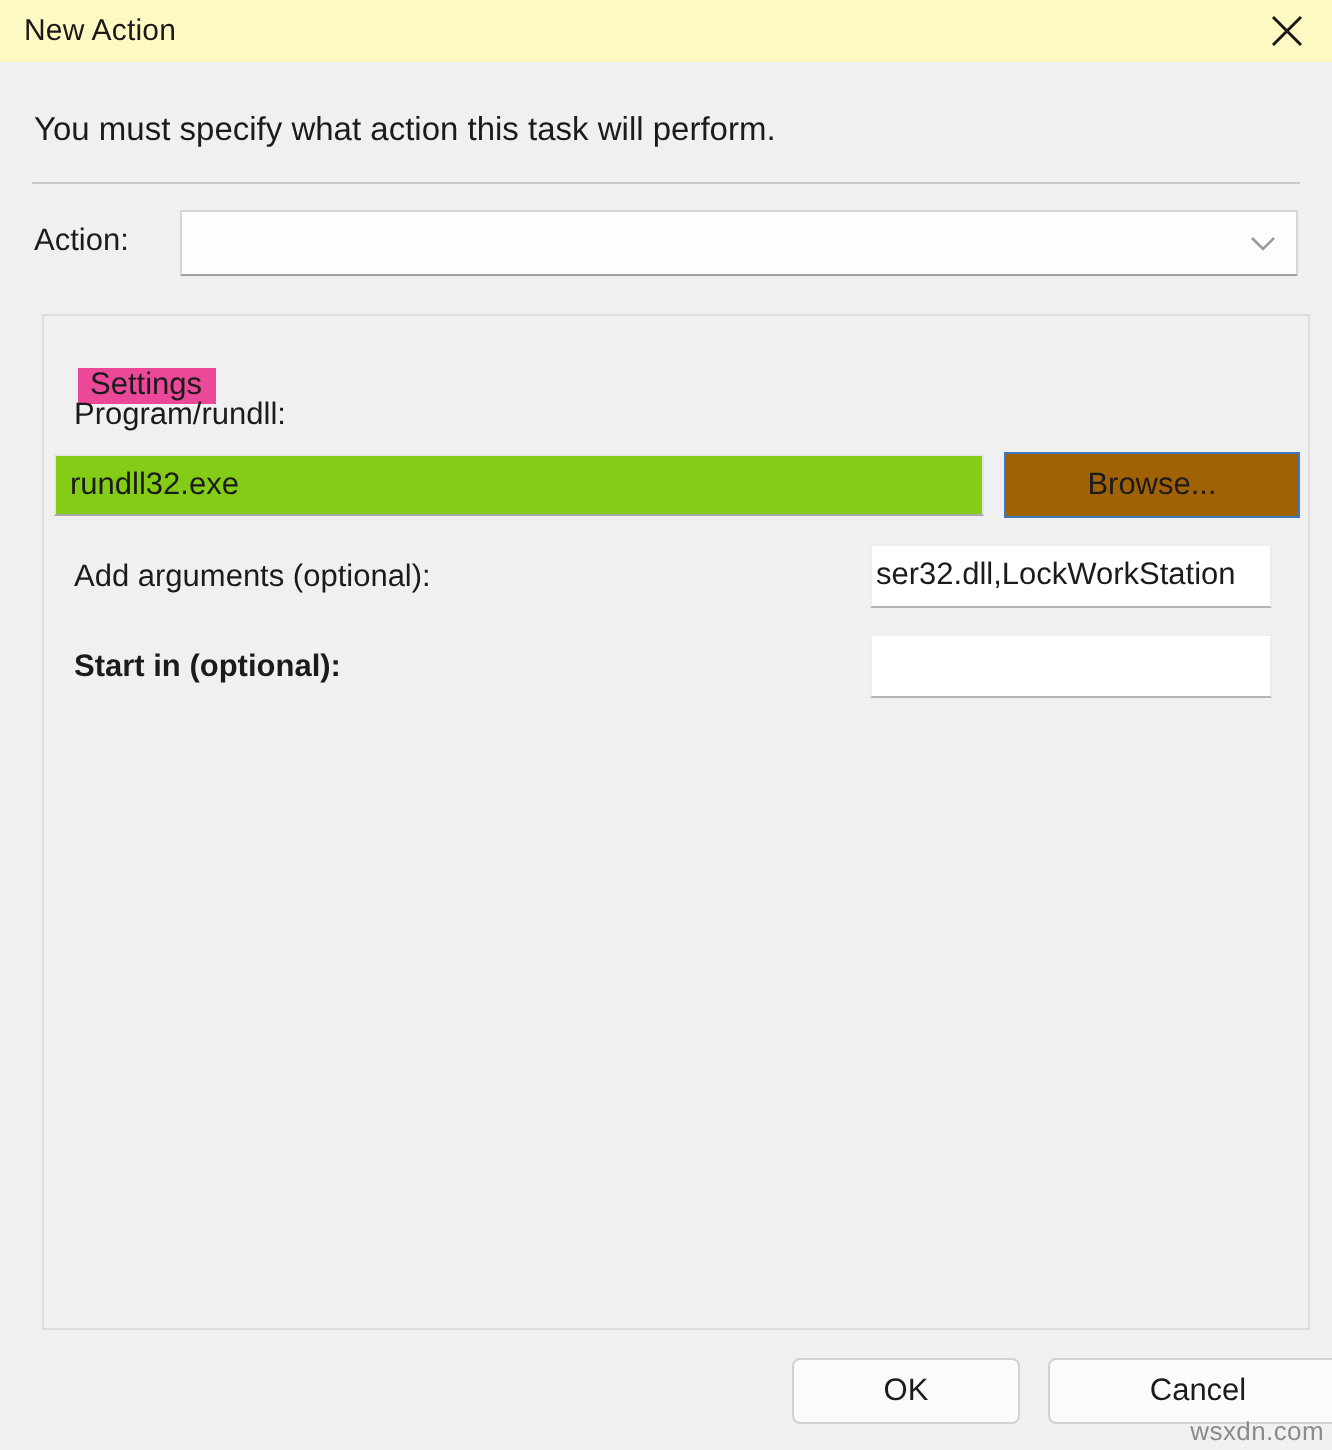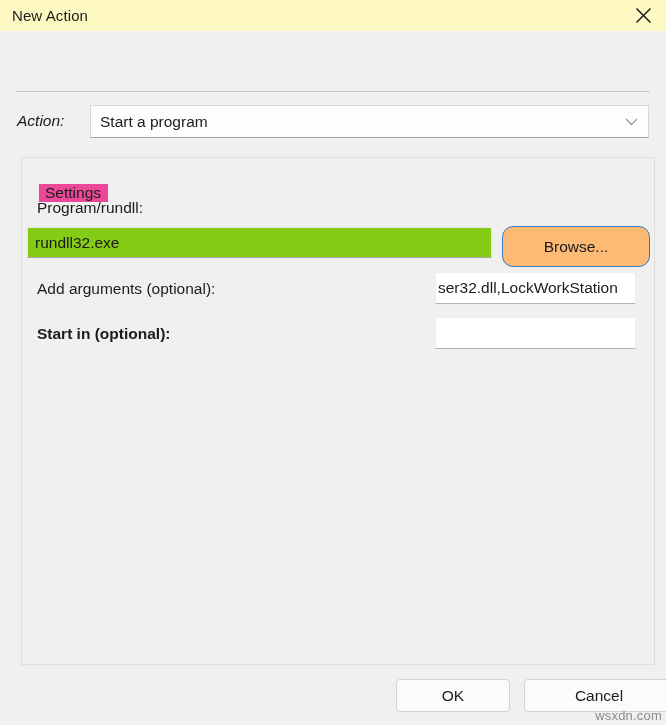--- a/index.html
+++ b/index.html
@@ -64,21 +64,20 @@
     background: #c9c9c9;
   }
 
   
   #action-label {
     position: absolute;
     left: 17px; top: 81px;
     font-size: 15.5px;
     color: #1b1b1b;
     white-space: nowrap;
-    font-style: italic;
   }
   #action-combobox {
     position: absolute;
     left: 90px; top: 74px;
     width: 559px; height: 33px;
     background: #fdfdfd;
     border: 1px solid #d6d6d6;
     border-bottom-color: #a0a0a0;
     display: flex;
     align-items: center;
@@ -132,24 +131,24 @@
     border-bottom-color: #a7a7a7;
     font-family: "Liberation Sans", sans-serif;
     font-size: 15.5px;
     color: #1b1b1b;
     padding: 0 7px;
     outline: none;
   }
   #browse-button {
     position: absolute;
     left: 502px; top: 195px;
-    width: 148px; height: 41px;
-    background: #fdba74;
+    width: 148px; height: 33px;
+    background: #a16207;
     border: 1px solid #3a78c8;
-    border-radius: 11px;
+    border-radius: 0;
     font-family: "Liberation Sans", sans-serif;
     font-size: 15.5px;
     color: #1b1b1b;
     cursor: default;
     padding: 0;
   }
 
   
   #arguments-label {
     position: absolute;
@@ -245,26 +244,26 @@
       <svg width="17" height="17" viewBox="0 0 17 17">
         <line x1="1.5" y1="1.5" x2="15.5" y2="15.5" stroke="#1a1a1a" stroke-width="1.5"></line>
         <line x1="15.5" y1="1.5" x2="1.5" y2="15.5" stroke="#1a1a1a" stroke-width="1.5"></line>
       </svg>
     </span>
   </div>
 </div>
 
 <div id="dialog-body">
 
+  <div id="instruction">You must specify what action this task will perform.</div>
 
   <div id="separator"></div>
 
   <div id="action-label">Action:</div>
   <div id="action-combobox">
-    <span id="action-combobox-value">Start a program</span>
     <span id="action-chevron">
       <svg width="13" height="9" viewBox="0 0 13 9">
         <polyline points="1,1.5 6.5,7 12,1.5" fill="none" stroke="#9a9a9a" stroke-width="1.3"></polyline>
       </svg>
     </span>
   </div>
 
   <div id="settings-group"></div>
   <div id="settings-legend">Settings</div>
 

